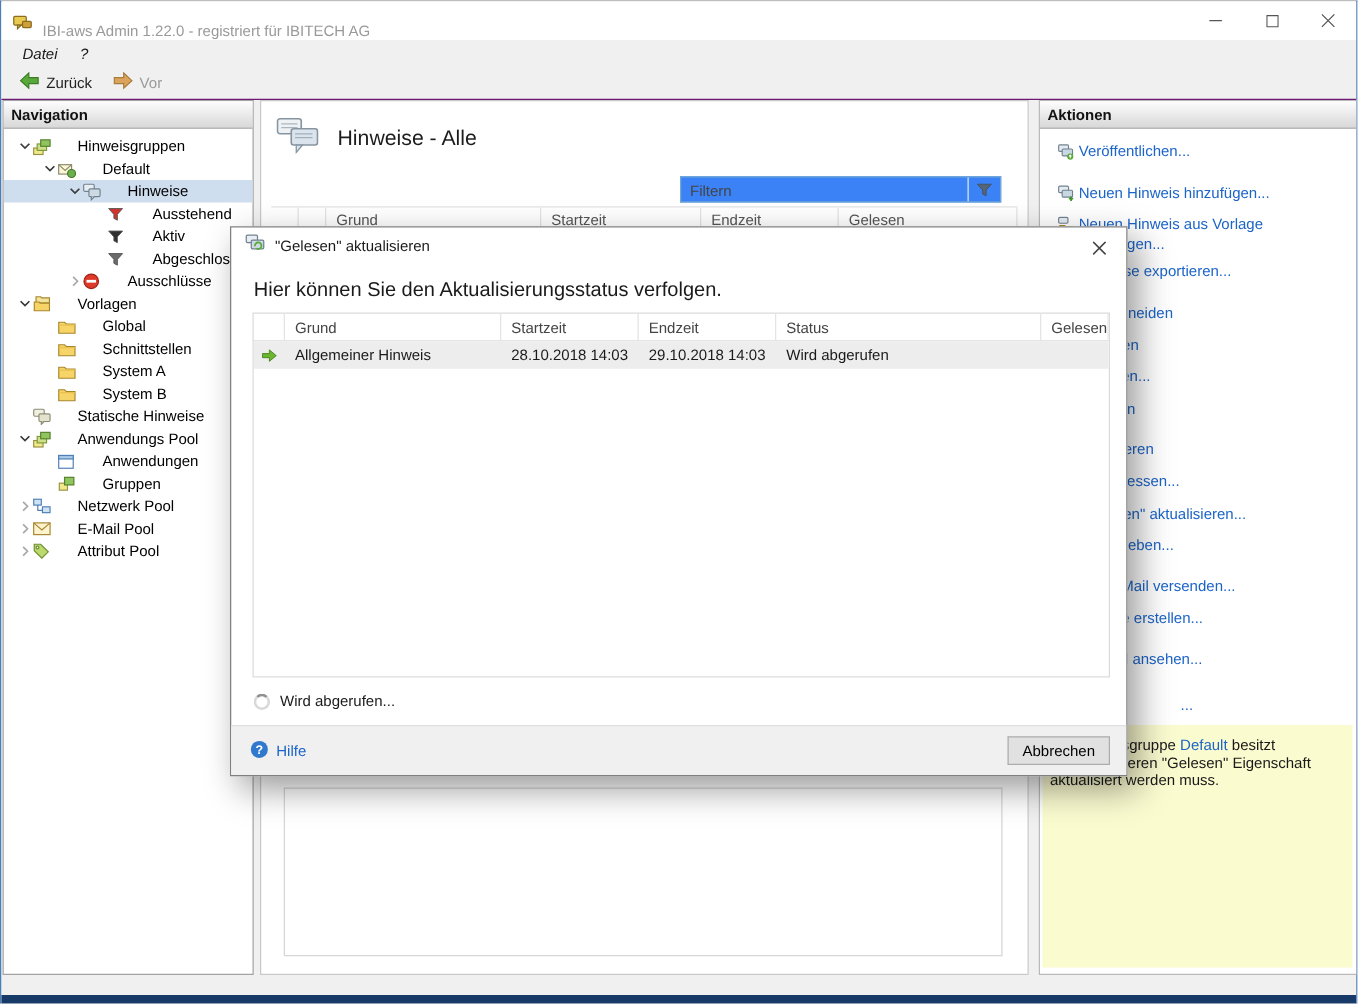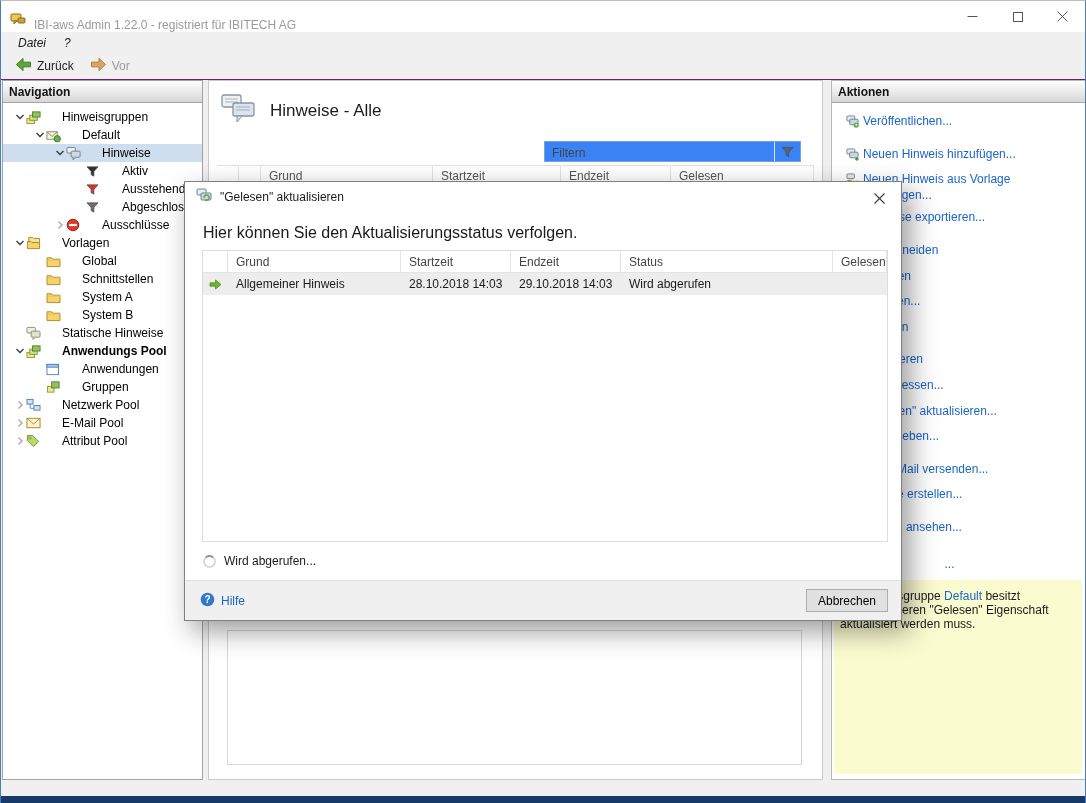--- a/index.html
+++ b/index.html
@@ -170,33 +170,33 @@
               <rect x="5.5" y="5.5" width="9.5" height="6.5" rx="1" fill="#cddae4" stroke="#70828f"></rect>
               <path d="M7.5 12 L7.5 14.8 L10.2 12" fill="#cddae4" stroke="#70828f"></path>
             </svg>
           </span>
           <span class="tl">Hinweise</span>
         </div>
         <div class="tree-row" style="padding-left: 70px;">
           <span class="tw"></span>
           <span class="ti">
             <svg width="13" height="13" viewBox="0 0 14 14">
+              <path d="M1 2 h12 l-4.5 5 v5 l-3 -1.6 v-3.4 z" fill="#d0342c" stroke="#555" stroke-width="0.8"></path>
+            </svg>
+          </span>
+          <span class="tl">Ausstehend</span>
+        </div>
+        <div class="tree-row" style="padding-left: 70px;">
+          <span class="tw"></span>
+          <span class="ti">
+            <svg width="13" height="13" viewBox="0 0 14 14">
               <path d="M1 2 h12 l-4.5 5 v5 l-3 -1.6 v-3.4 z" fill="#2f2f2f" stroke="#555" stroke-width="0.8"></path>
             </svg>
           </span>
           <span class="tl">Aktiv</span>
-        </div>
-        <div class="tree-row" style="padding-left: 70px;">
-          <span class="tw"></span>
-          <span class="ti">
-            <svg width="13" height="13" viewBox="0 0 14 14">
-              <path d="M1 2 h12 l-4.5 5 v5 l-3 -1.6 v-3.4 z" fill="#d0342c" stroke="#555" stroke-width="0.8"></path>
-            </svg>
-          </span>
-          <span class="tl">Ausstehend</span>
         </div>
         <div class="tree-row" style="padding-left: 70px;">
           <span class="tw"></span>
           <span class="ti">
             <svg width="13" height="13" viewBox="0 0 14 14">
               <path d="M1 2 h12 l-4.5 5 v5 l-3 -1.6 v-3.4 z" fill="#6b6b6b" stroke="#555" stroke-width="0.8"></path>
             </svg>
           </span>
           <span class="tl">Abgeschlossen</span>
         </div>
@@ -272,21 +272,21 @@
           <span class="tw"></span>
           <span class="ti">
             <svg width="15" height="14" viewBox="0 0 16 15">
               <rect x="1" y="1.5" width="9" height="6" rx="1" fill="#f0f0e2" stroke="#8c8c74"></rect>
               <rect x="5.5" y="5.5" width="9.5" height="6.5" rx="1" fill="#e2e2cf" stroke="#8c8c74"></rect>
               <path d="M7.5 12 V14.5 L10 12" fill="#e2e2cf" stroke="#8c8c74"></path>
             </svg>
           </span>
           <span class="tl">Statische Hinweise</span>
         </div>
-        <div class="tree-row" style="padding-left: 10px; font-weight: bold;">
+        <div class="tree-row" style="padding-left: 10px;">
           <span class="tw">
             <svg width="12" height="12" viewBox="0 0 12 12">
               <path d="M2.5 4 L6 7.5 L9.5 4" fill="none" stroke="#3c3c3c" stroke-width="1.4"></path>
             </svg>
           </span>
           <span class="ti">
             <svg width="15" height="15" viewBox="0 0 16 16">
               <rect x="1" y="9" width="8" height="5.5" fill="#efe98c" stroke="#9a9140"></rect>
               <rect x="4" y="5.5" width="8" height="5.5" fill="#cfe08a" stroke="#7f9a3a"></rect>
               <rect x="7" y="2" width="8" height="5.5" fill="#8fc45e" stroke="#54802c"></rect>

